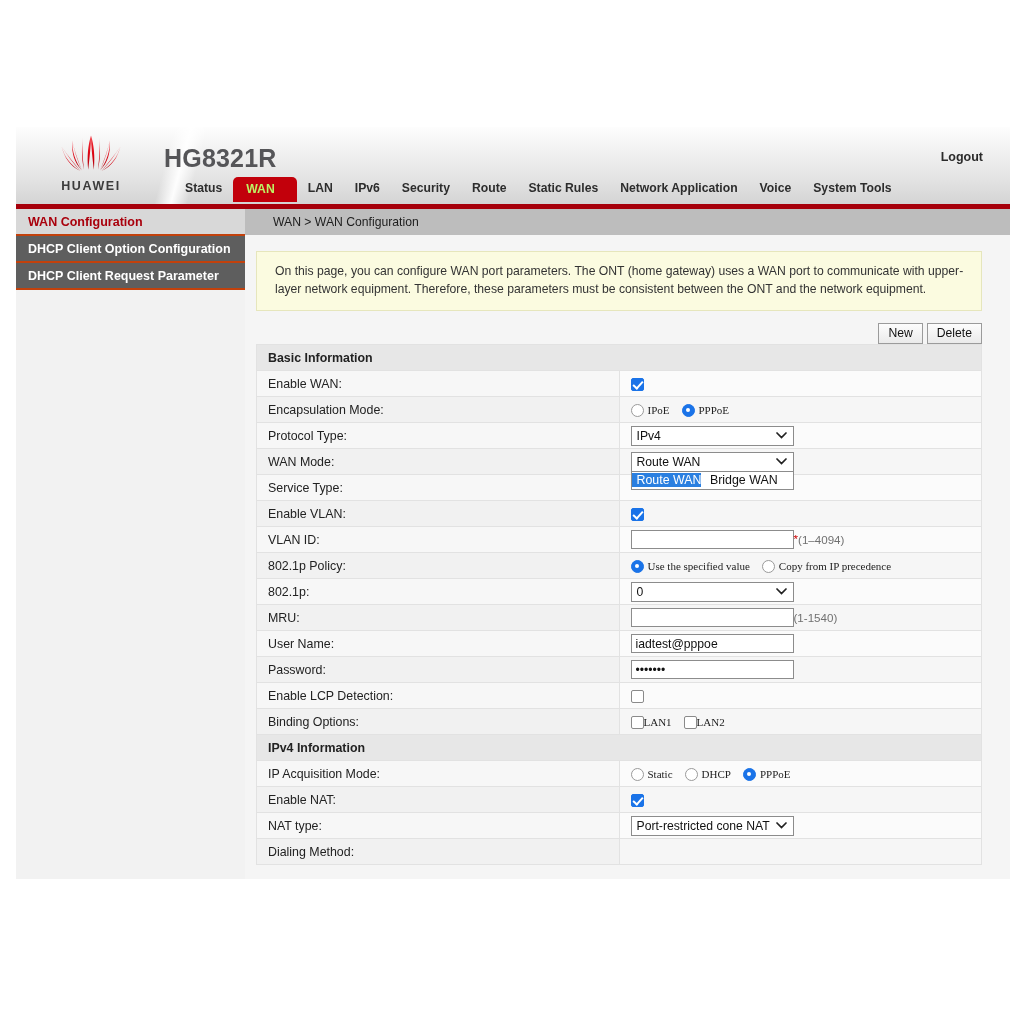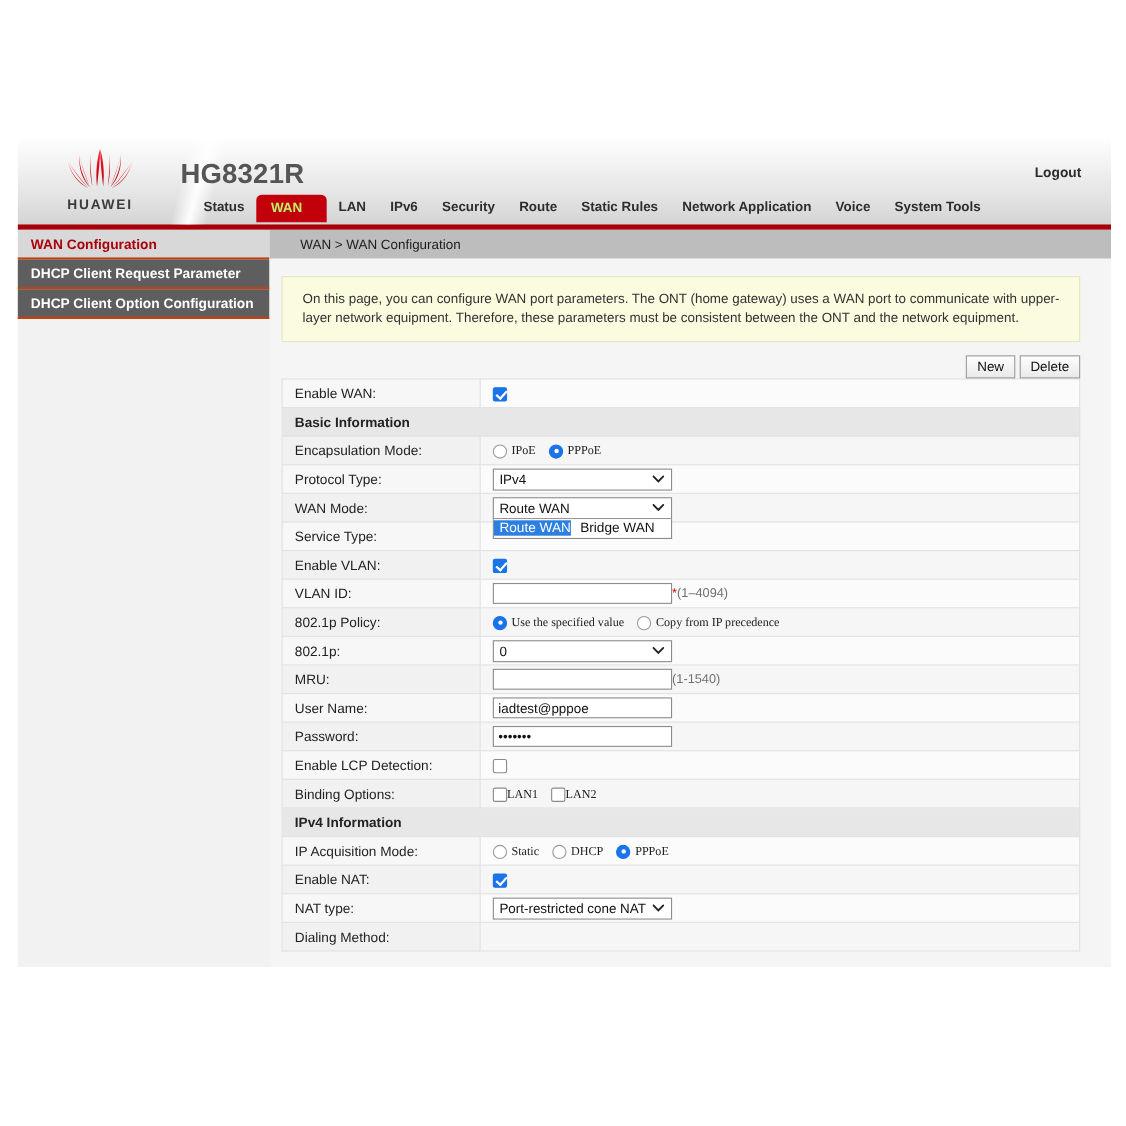--- a/index.html
+++ b/index.html
@@ -260,48 +260,48 @@
         <div class="nav-item">Network Application</div>
         <div class="nav-item">Voice</div>
         <div class="nav-item">System Tools</div>
       </div>
   </div>
 
   <div class="body-area">
 
     <div class="sidebar">
         <div class="side-item active">WAN Configuration</div>
+        <div class="side-item dark">DHCP Client Option Configuration</div>
         <div class="side-item dark">DHCP Client Request Parameter</div>
-        <div class="side-item dark">DHCP Client Option Configuration</div>
       </div>
 
     <div class="content">
       <div class="breadcrumb">WAN &gt; WAN Configuration</div>
 
       <div class="content-inner">
 
         <div class="notice">On this page, you can configure WAN port parameters. The ONT (home gateway) uses a WAN port to communicate with upper-layer network equipment. Therefore, these parameters must be consistent between the ONT and the network equipment.</div>
 
         <div class="btn-row">
           <span class="gbtn">New</span><span class="gbtn">Delete</span>
         </div>
 
 
         <table class="form">
           <tbody>
 
             <tr>
+              <td class="sect" colspan="2">Basic Information</td>
+            </tr>
+
+            <tr>
               <td class="lbl">Enable WAN:</td>
               <td class="val">
                 <input type="checkbox" class="cb" checked="" style="">
               </td>
-            </tr>
-
-            <tr>
-              <td class="sect" colspan="2">Basic Information</td>
             </tr>
 
             <tr class="alt">
               <td class="lbl">Encapsulation Mode:</td>
               <td class="val">
                 <input type="radio" name="encap" class="rb" style=""><span class="rlabel">IPoE</span><input type="radio" name="encap" class="rb" checked="" style=""><span class="rlabel">PPPoE</span>
               </td>
             </tr>
 
             <tr>

